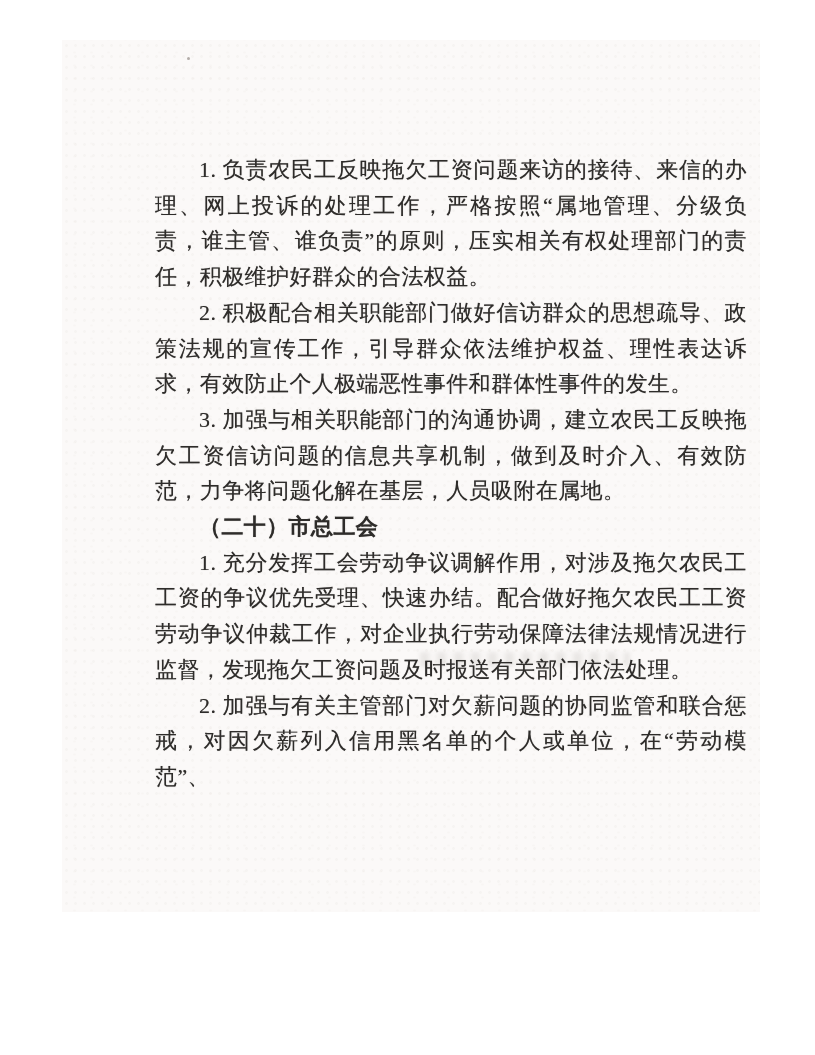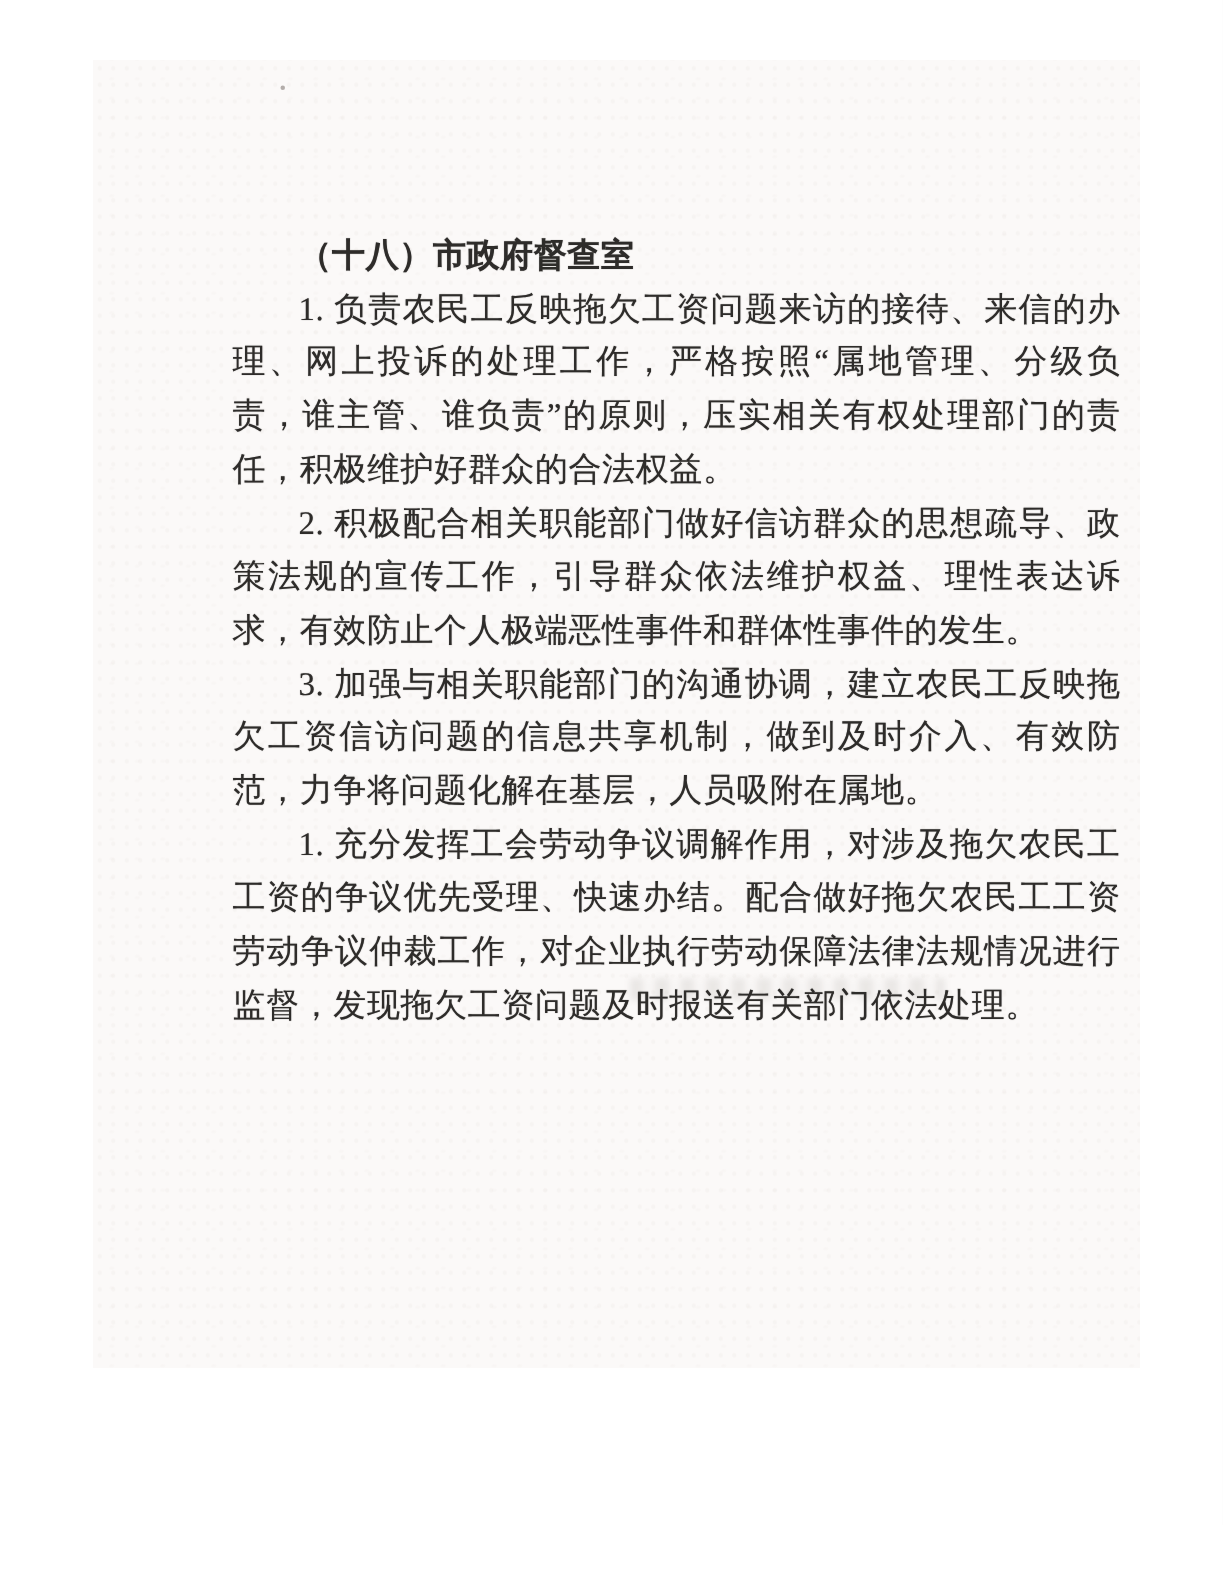--- a/index.html
+++ b/index.html
@@ -80,20 +80,21 @@
   }
 </style>
 </head>
 <body style="background: rgb(255, 255, 255);">
 
 <div class="screen">
   <div class="paper" style="background-color: rgb(251, 249, 248);">
     <div class="speck"></div>
     <div class="bleed-smudge"></div>
     <div class="doc" id="doc-body" style="color: rgb(46, 44, 42);">
-        <p class="doc-heading">（十八）市政府督查室</p>
         <p class="doc-para">1. 负责农民工反映拖欠工资问题来访的接待、来信的办理、网上投诉的处理工作，严格按照“属地管理、分级负责，谁主管、谁负责”的原则，压实相关有权处理部门的责任，积极维护好群众的合法权益。</p>
         <p class="doc-para">2. 积极配合相关职能部门做好信访群众的思想疏导、政策法规的宣传工作，引导群众依法维护权益、理性表达诉求，有效防止个人极端恶性事件和群体性事件的发生。</p>
         <p class="doc-para">3. 加强与相关职能部门的沟通协调，建立农民工反映拖欠工资信访问题的信息共享机制，做到及时介入、有效防范，力争将问题化解在基层，人员吸附在属地。</p>
+        <p class="doc-heading">（二十）市总工会</p>
         <p class="doc-para">1. 充分发挥工会劳动争议调解作用，对涉及拖欠农民工工资的争议优先受理、快速办结。配合做好拖欠农民工工资劳动争议仲裁工作，对企业执行劳动保障法律法规情况进行监督，发现拖欠工资问题及时报送有关部门依法处理。</p>
+        <p class="doc-para">2. 加强与有关主管部门对欠薪问题的协同监管和联合惩戒，对因欠薪列入信用黑名单的个人或单位，在“劳动模范”、</p>
       </div>
   </div>
 </div>
 
 </body></html>

